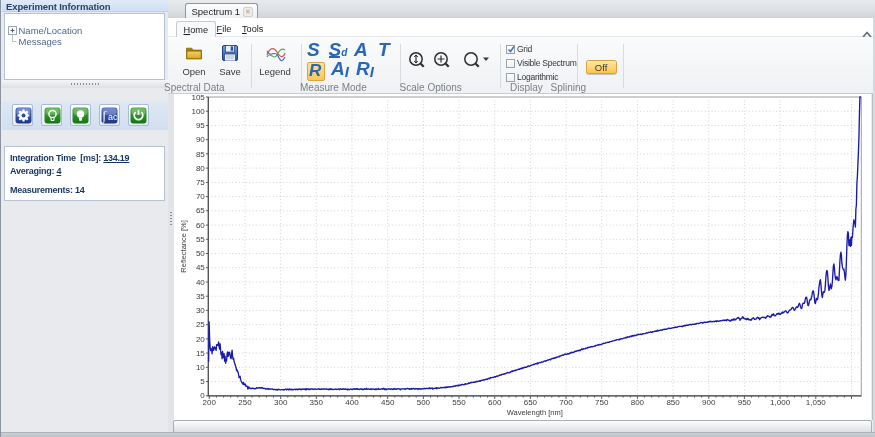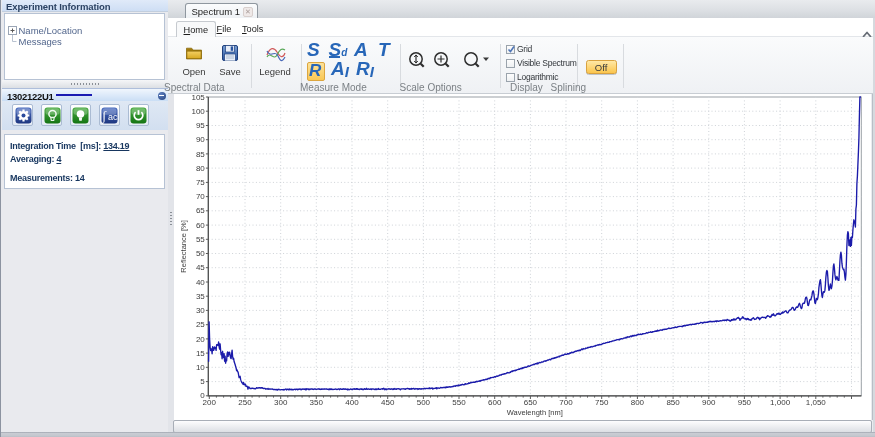--- a/index.html
+++ b/index.html
@@ -21,21 +21,21 @@
   background:linear-gradient(#f0f6fd,#cadef5); border-top:1px solid #aebedb;}
 #sec-head b { position:absolute; left:5px; top:2px; font-size:9.5px; color:#111; letter-spacing:-0.3px; }
 #sec-line { position:absolute; left:54px; top:4.8px; width:36px; height:2px; background:#1a1ab2; }
 #minusbtn { position:absolute; left:155.5px; top:2.5px; width:8px; height:8px; border-radius:50%;
   background:radial-gradient(circle at 35% 30%, #5d7fc0, #27447e); }
 #minusbtn::after { content:""; position:absolute; left:1.8px; top:3.2px; width:4.4px; height:1.5px; background:#fff; }
 #iconrow { left:1px; top:101px; width:166px; height:29px; background:linear-gradient(#dfe8f4,#d2dff0); }
 .ibtn { position:absolute; top:3px; width:21px; height:22px; background:linear-gradient(#ffffff,#e3eaf4);
   border:1px solid #aabbd3; border-radius:2px; }
 .ibtn svg { position:absolute; left:1.5px; top:2px; }
-#infobox { left:3px; top:134px; width:161px; height:55px; background:#fff; border:1px solid #b6c2d4; }
+#infobox { left:3px; top:146px; width:161px; height:55px; background:#fff; border:1px solid #b6c2d4; }
 .info { position:absolute; left:5px; font-size:9px; letter-spacing:-0.25px; font-weight:bold; color:#17365f; }
 .info u { text-decoration:underline; }
 
 
 #vsplit { left:167px; top:0; width:6px; height:433px; background:#e2e4e9; }
 #vgrip { left:169px; top:212px; width:2px; height:14px;
   background-image:repeating-linear-gradient(180deg,#8a8f96 0 1px,transparent 1px 3px); }
 
 
 #topstrip { left:167px; top:0; width:708px; height:18px;
@@ -98,25 +98,20 @@
     <svg width="159" height="65">
       <rect x="3.5" y="12.5" width="8" height="8" fill="#fff" stroke="#9aa5b5"></rect>
       <path d="M5.5 16.5 h4 M7.5 14.5 v4" stroke="#5a5a5a" stroke-width="1"></path>
       <path d="M7.5 21 V27.5 M7.5 27.5 h4" stroke="#b9c2d0" stroke-width="1"></path>
       <text x="13.5" y="20" font-size="9.5" fill="#52668c">Name/Location</text>
       <text x="13.5" y="31" font-size="9.5" fill="#52668c">Messages</text>
     </svg>
   </div>
   <div class="abs" id="splitter"></div>
   <div class="abs" id="grip"></div>
-  <div class="abs" id="sec-head">
-      <b>1302122U1</b>
-      <span id="sec-line"></span>
-      <span id="minusbtn"></span>
-    </div>
   <div class="abs" id="iconrow">
 
 <div class="ibtn" style="left:10px;">
 <svg width="17" height="17" viewBox="0 0 17 17">
 <rect x="0.5" y="0.5" width="16" height="16" rx="3" fill="url(#gb)"></rect>
 <rect x="1.5" y="1.2" width="14" height="6.5" rx="2.5" fill="#ffffff" opacity="0.28"></rect>
 <defs>
 <linearGradient id="gb" x1="0" y1="0" x2="0" y2="1">
               <stop offset="0" stop-color="#4a6cc0"></stop>
               <stop offset="1" stop-color="#1d3680"></stop>

